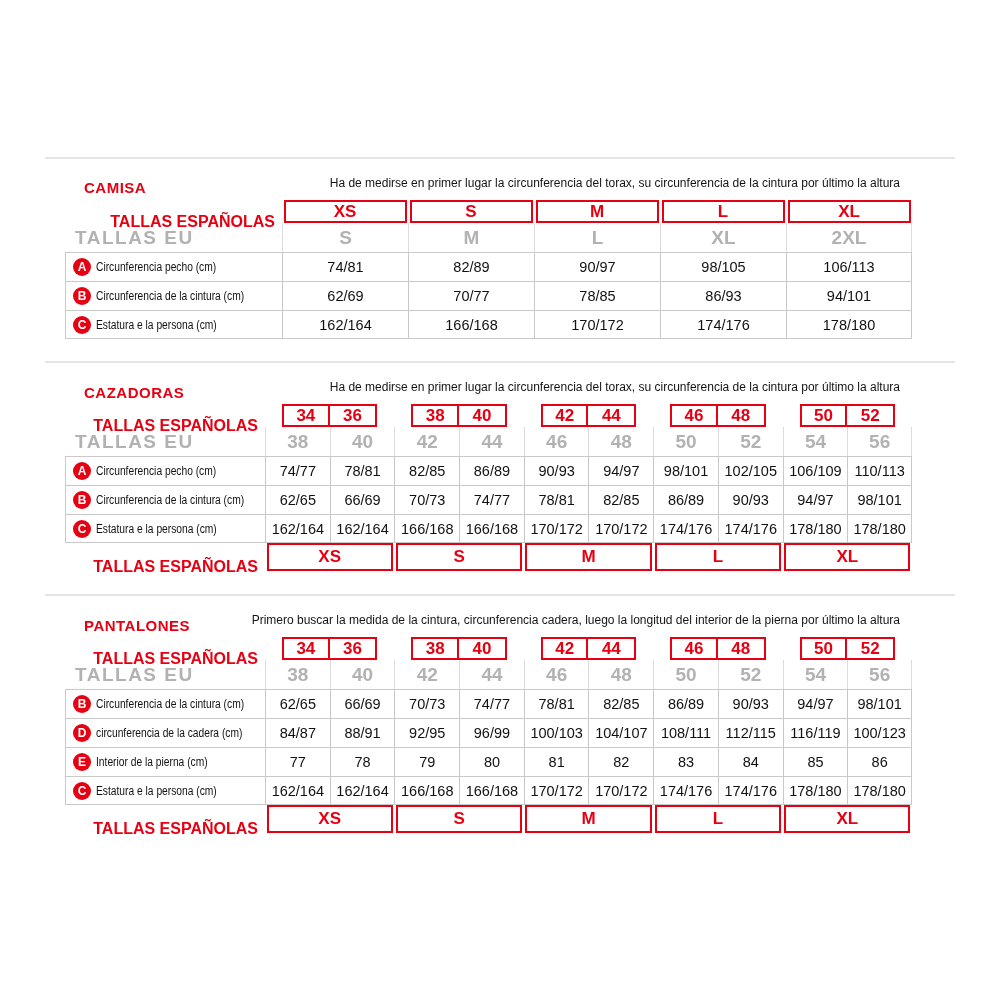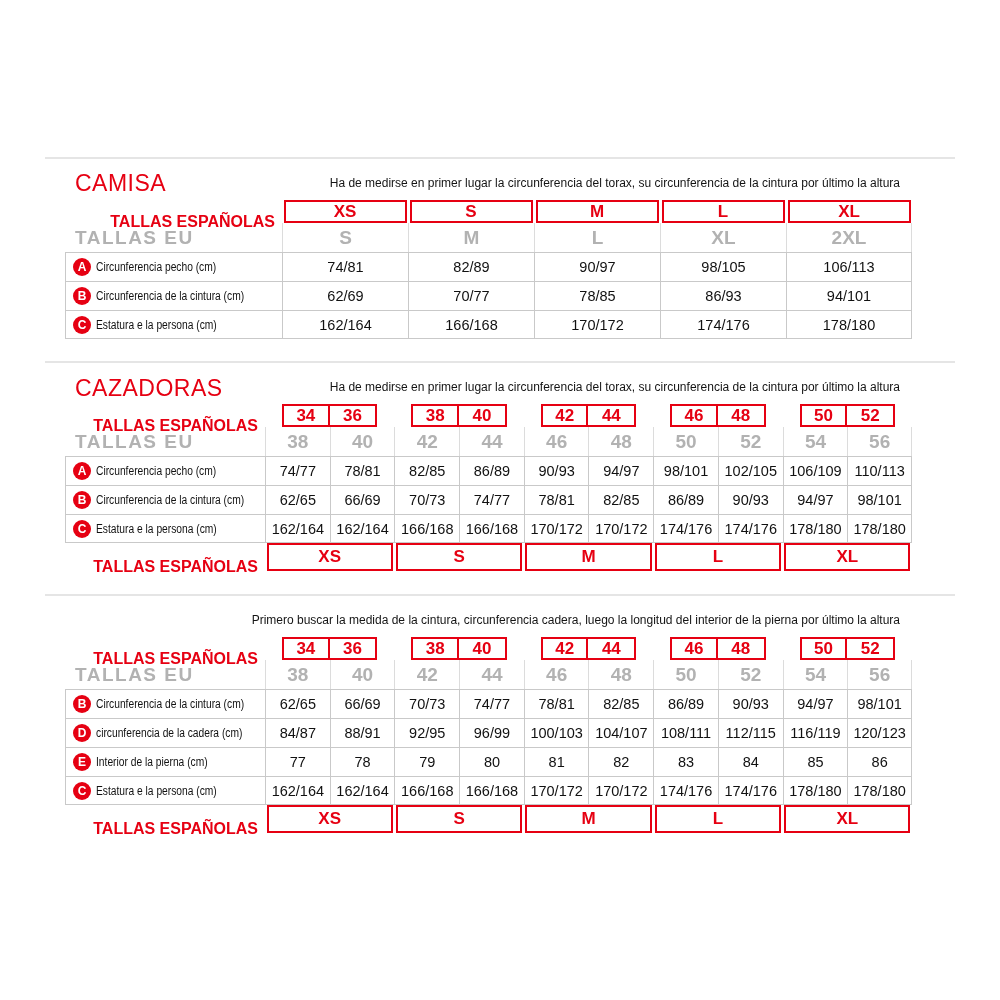--- a/index.html
+++ b/index.html
@@ -7,21 +7,21 @@
     --gray-text:#b2b2b2;
     --grid:#c9c9c9;
     --eu-line:#dcdcdc;
     --sep:#e5e5e5;
   }
   html,body{margin:0;padding:0;background:#fff;}
   body{width:1000px;height:1000px;font-family:"Liberation Sans", sans-serif;}
   .page{position:relative;width:1000px;height:1000px;background:#fff;overflow:hidden;}
   .hr{position:absolute;left:45px;right:45px;height:2px;background:var(--sep);}
 
-  .sec-title{position:absolute;left:75px;margin:0;color:var(--red);font-weight:normal;font-size:23px;letter-spacing:.5px;white-space:nowrap;}
+  .sec-title{position:absolute;left:75px;margin:9px;color:var(--red);font-weight:bold;font-size:15px;letter-spacing:.5px;white-space:nowrap;}
   .instr{position:absolute;right:100px;font-size:12px;color:#141414;text-align:right;white-space:nowrap;}
 
   .tbl{position:absolute;left:65px;width:847px;display:grid;}
   #tbl-0{grid-template-columns:217px repeat(5,1fr);grid-template-rows:23px 29px 29px 29px 29px;}
   #tbl-1{grid-template-columns:200px repeat(10,1fr);grid-template-rows:23px 29px 29px 29px 29px 28px;}
   #tbl-2{grid-template-columns:200px repeat(10,1fr);grid-template-rows:23px 29px 29px 29px 29px 29px 28px;}
 
   .hdr-label{display:flex;align-items:center;justify-content:flex-end;padding-right:7px;color:var(--red);font-weight:bold;font-size:16px;white-space:nowrap;margin-top:20px;}
   .size-box{margin:0 1.5px;border:2px solid var(--red);display:flex;align-items:center;justify-content:center;color:var(--red);font-weight:bold;font-size:17px;}
   .pair-box{grid-column:span 2;margin:0 17px;border:2px solid var(--red);display:grid;grid-template-columns:1fr 1fr;}
@@ -173,20 +173,21 @@
       <div class="val row-last">178/180</div>
       <div class="val col-last row-last">178/180</div>
       <div class="hdr-label">TALLAS ESPAÑOLAS</div>
       <div class="foot-box">XS</div>
       <div class="foot-box">S</div>
       <div class="foot-box">M</div>
       <div class="foot-box">L</div>
       <div class="foot-box">XL</div>
     </div>
 
+  <h2 class="sec-title" style="top:608px">PANTALONES</h2>
   <div class="instr" style="top:613px">Primero buscar la medida de la cintura, circunferencia cadera, luego la longitud del interior de la pierna por último la altura</div>
   <div class="tbl" id="tbl-2" style="top:637px">
       <div class="hdr-label">TALLAS ESPAÑOLAS</div>
       <div class="pair-box">
         <div class="pair-half first">34</div>
         <div class="pair-half">36</div>
       </div>
       <div class="pair-box">
         <div class="pair-half first">38</div>
         <div class="pair-half">40</div>
@@ -234,21 +235,21 @@
       </div>
       <div class="val">84/87</div>
       <div class="val">88/91</div>
       <div class="val">92/95</div>
       <div class="val">96/99</div>
       <div class="val">100/103</div>
       <div class="val">104/107</div>
       <div class="val">108/111</div>
       <div class="val">112/115</div>
       <div class="val">116/119</div>
-      <div class="val col-last">120/123</div>
+      <div class="val col-last">100/123</div>
       <div class="row-label">
         <div class="circle">E</div>
         <div class="row-label-text">Interior de la pierna (cm)</div>
       </div>
       <div class="val">77</div>
       <div class="val">78</div>
       <div class="val">79</div>
       <div class="val">80</div>
       <div class="val">81</div>
       <div class="val">82</div>

